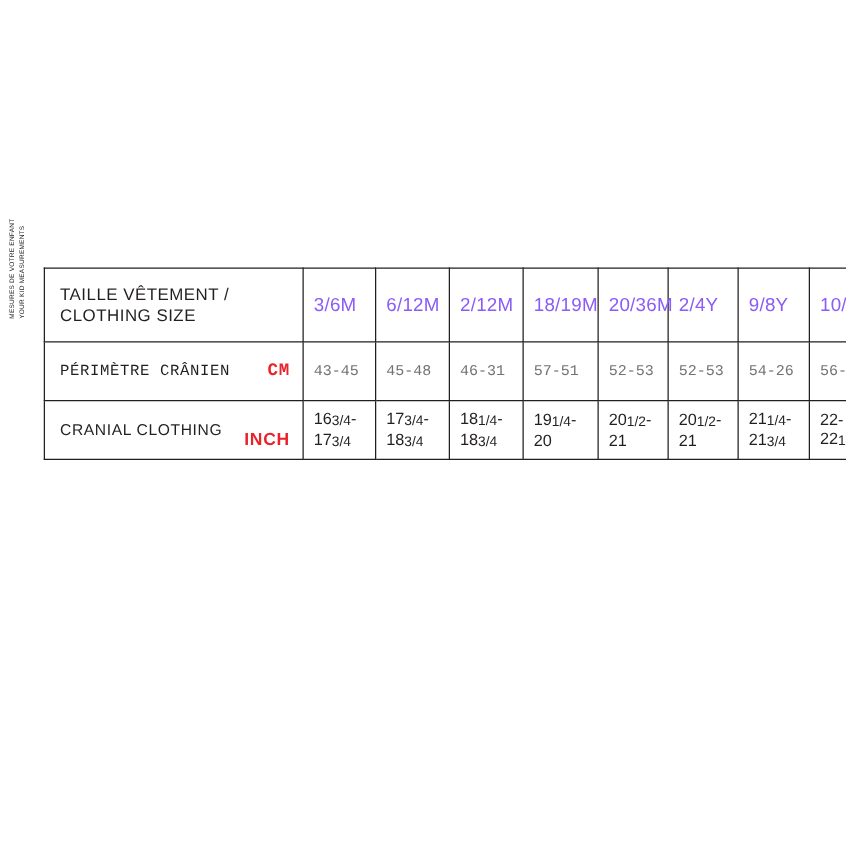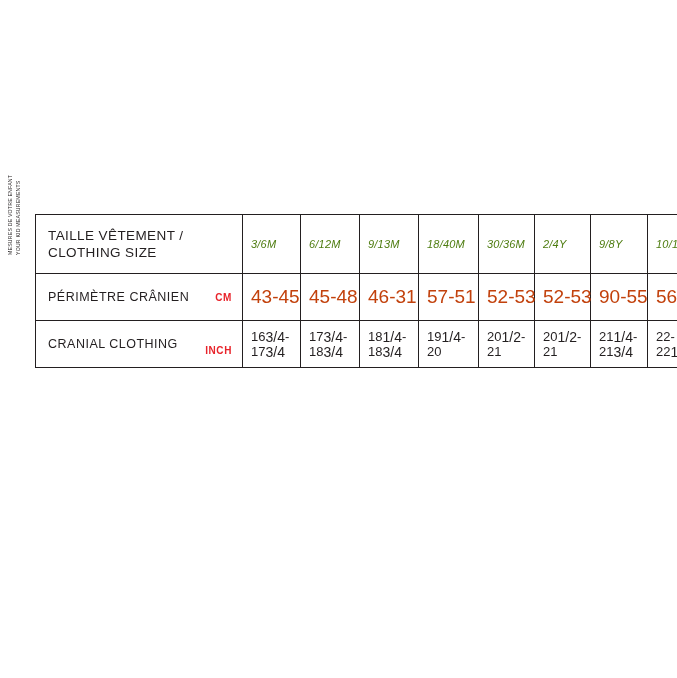--- a/index.html
+++ b/index.html
@@ -77,67 +77,66 @@
   
   tr.row-head td { height: 58px; }
   .head-title {
     font-size: 13.5px;
     line-height: 17px;
     letter-spacing: 0.4px;
     padding-left: 12px;
     color: #231f20;
   }
   .head-size {
-    font-size: 11px;
+    font-size: 15px;
     letter-spacing: 0.2px;
     padding-left: 8px;
-    color: #4d7c0f;
-    white-space: nowrap;
-    font-style: italic;
-  }
-
-  
-  tr.row-cm td { height: 46px; }
+    color: #8b5cf6;
+    white-space: nowrap;
+  }
+
+  
+  tr.row-cm td { height: 46px; font-family: Liberation Mono, monospace; }
   tr.row-inch td { height: 46px; }
 
   .rowlabel {
     display: flex;
     align-items: center;
     justify-content: space-between;
     padding: 0 10px 0 12px;
     font-size: 12.5px;
     letter-spacing: 0.5px;
     color: #231f20;
   }
   .rowlabel .unit {
     color: #e8232a;
-    font-size: 10px;
+    font-size: 14px;
     letter-spacing: 0.6px;
     font-weight: bold;
   }
   .rowlabel .unit.inch {
-    font-size: 10px;
+    font-size: 14px;
     margin-top: 13px;
   }
 
   .val {
-    font-size: 19px;
+    font-size: 12px;
     padding-left: 8px;
-    color: #c2410c;
+    color: #737373;
     white-space: nowrap;
   }
   .val-inch {
     font-size: 13px;
     padding-left: 8px;
     color: #231f20;
     line-height: 15px;
     white-space: nowrap;
   }
   .frac {
-    font-size: 14px;
+    font-size: 11px;
     vertical-align: baseline;
     position: relative;
     top: 1px;
   }
 </style>
 </head>
 <body>
 
 <div class="sheet">
 
@@ -168,27 +167,27 @@
             <div>CLOTHING SIZE</div>
           </div>
         </td>
         <td>
             <div class="head-size">3/6M</div>
           </td>
         <td>
             <div class="head-size">6/12M</div>
           </td>
         <td>
-            <div class="head-size">9/13M</div>
-          </td>
-        <td>
-            <div class="head-size">18/40M</div>
-          </td>
-        <td>
-            <div class="head-size">30/36M</div>
+            <div class="head-size">2/12M</div>
+          </td>
+        <td>
+            <div class="head-size">18/19M</div>
+          </td>
+        <td>
+            <div class="head-size">20/36M</div>
           </td>
         <td>
             <div class="head-size">2/4Y</div>
           </td>
         <td>
             <div class="head-size">9/8Y</div>
           </td>
         <td>
             <div class="head-size">10/14Y</div>
           </td>
@@ -213,21 +212,21 @@
         <td>
             <div class="val">57-51</div>
           </td>
         <td>
             <div class="val">52-53</div>
           </td>
         <td>
             <div class="val">52-53</div>
           </td>
         <td>
-            <div class="val">90-55</div>
+            <div class="val">54-26</div>
           </td>
         <td>
             <div class="val">56-57</div>
           </td>
       </tr>
 
       <tr class="row-inch">
         <td>
           <div class="rowlabel">
             <span>CRANIAL CLOTHING</span>

